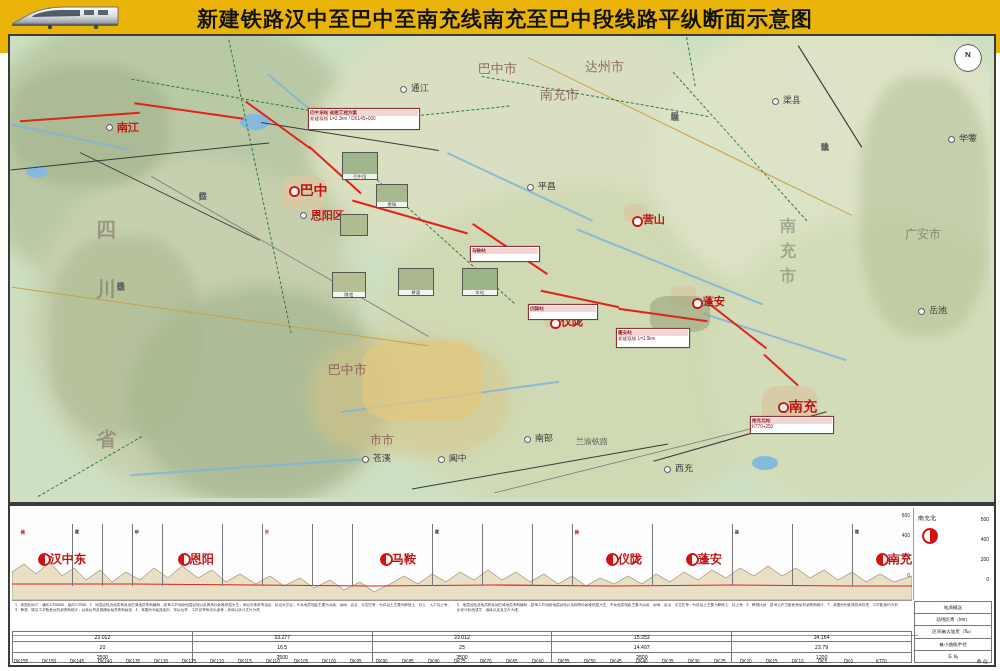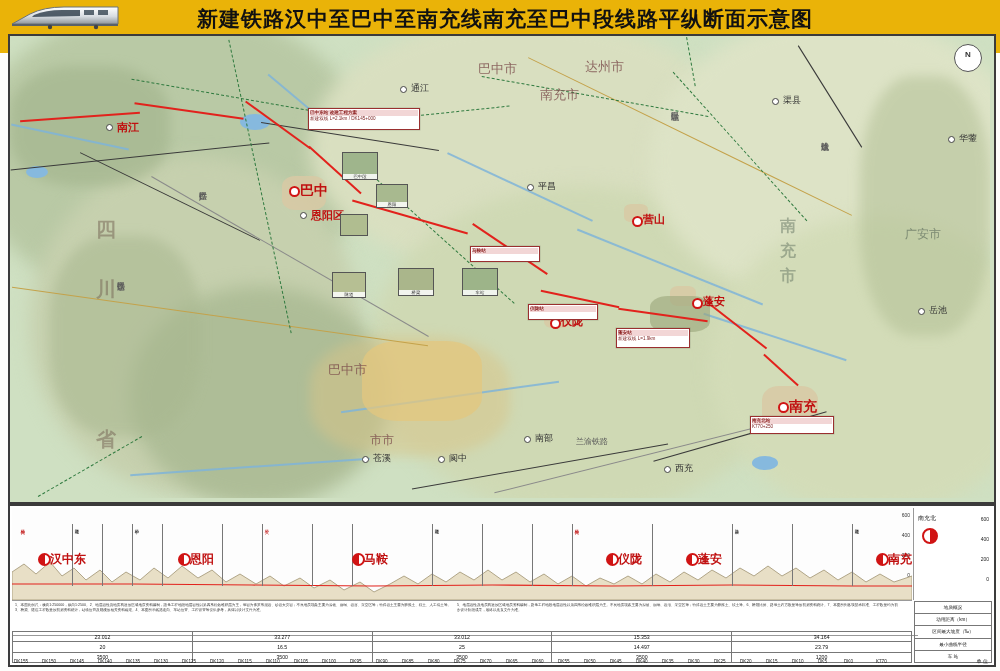--- a/index.html
+++ b/index.html
@@ -416,21 +416,21 @@
       <div class="tick-line" style="left:840px;top:16px;height:62px;"></div>
 
       <div class="station" style="left:26px;bottom:34px;">
         <div class="s-dot half"></div>
         <div class="s-nm">汉中东</div>
       </div>
       <div class="station" style="left:166px;bottom:34px;">
         <div class="s-dot half"></div>
         <div class="s-nm">恩阳</div>
       </div>
-      <div class="station" style="left:340px;bottom:34px;">
+      <div class="station" style="left:368px;bottom:34px;">
         <div class="s-dot half"></div>
         <div class="s-nm">马鞍</div>
       </div>
       <div class="station" style="left:594px;bottom:34px;">
         <div class="s-dot half"></div>
         <div class="s-nm">仪陇</div>
       </div>
       <div class="station" style="left:674px;bottom:34px;">
         <div class="s-dot half"></div>
         <div class="s-nm">蓬安</div>

